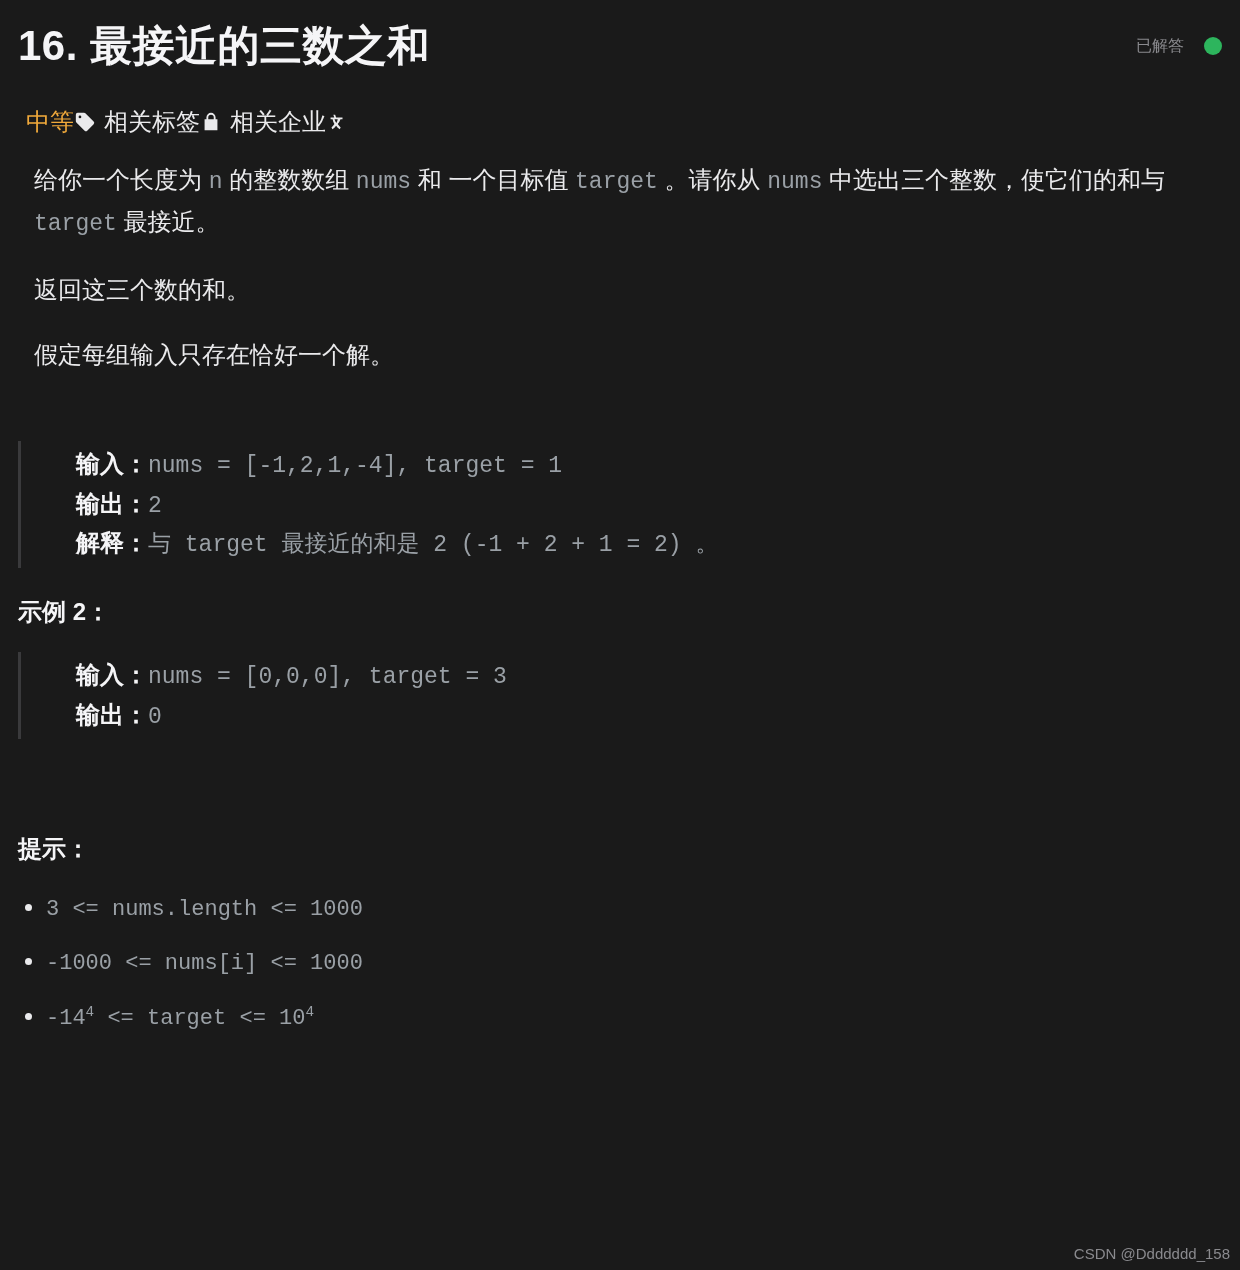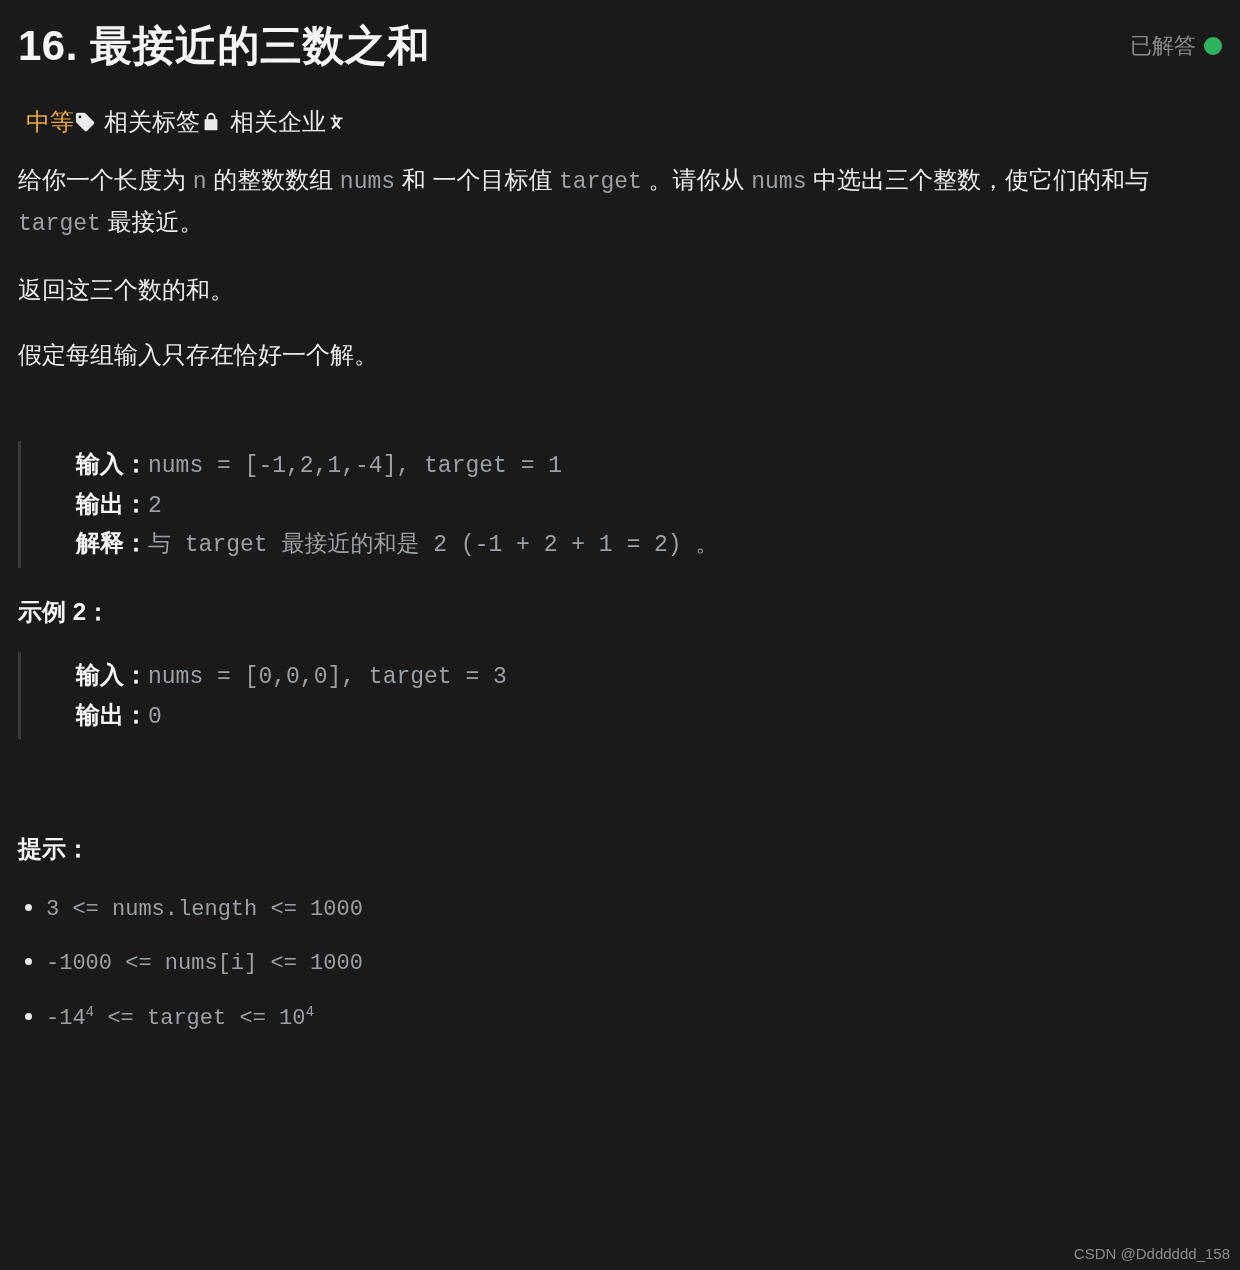--- a/index.html
+++ b/index.html
@@ -27,23 +27,23 @@
   }
   .title {
     font-size: 42px;
     font-weight: 700;
     color: #f5f5f7;
     letter-spacing: 0.5px;
   }
   .status-wrap {
     display: flex;
     align-items: center;
-    gap: 8px;
+    gap: 20px;
     color: #8a8a8e;
-    font-size: 22px;
+    font-size: 16px;
   }
   .status-dot {
     width: 18px; height: 18px; border-radius: 50%;
     background: #2db55d;
     display: inline-block;
   }
 
   
   .tabs {
     display: flex;
@@ -57,21 +57,21 @@
   .icon { display: inline-flex; }
   .icon svg { width: 22px; height: 22px; fill: currentColor; }
 
   
   .desc {
     font-size: 24px;
     line-height: 1.65;
     color: #eaeaec;
     margin-bottom: 26px;
   }
-  .desc p { margin: 0 0 26px 0; }
+  .desc p { margin: 0 0 26px 16px; }
   code.inline {
     font-family: "SFMono-Regular", Menlo, Consolas, "Courier New", monospace;
     color: #9aa0a6;
     font-size: 23px;
   }
 
   
   .sec-heading {
     font-size: 24px;
     font-weight: 700;

